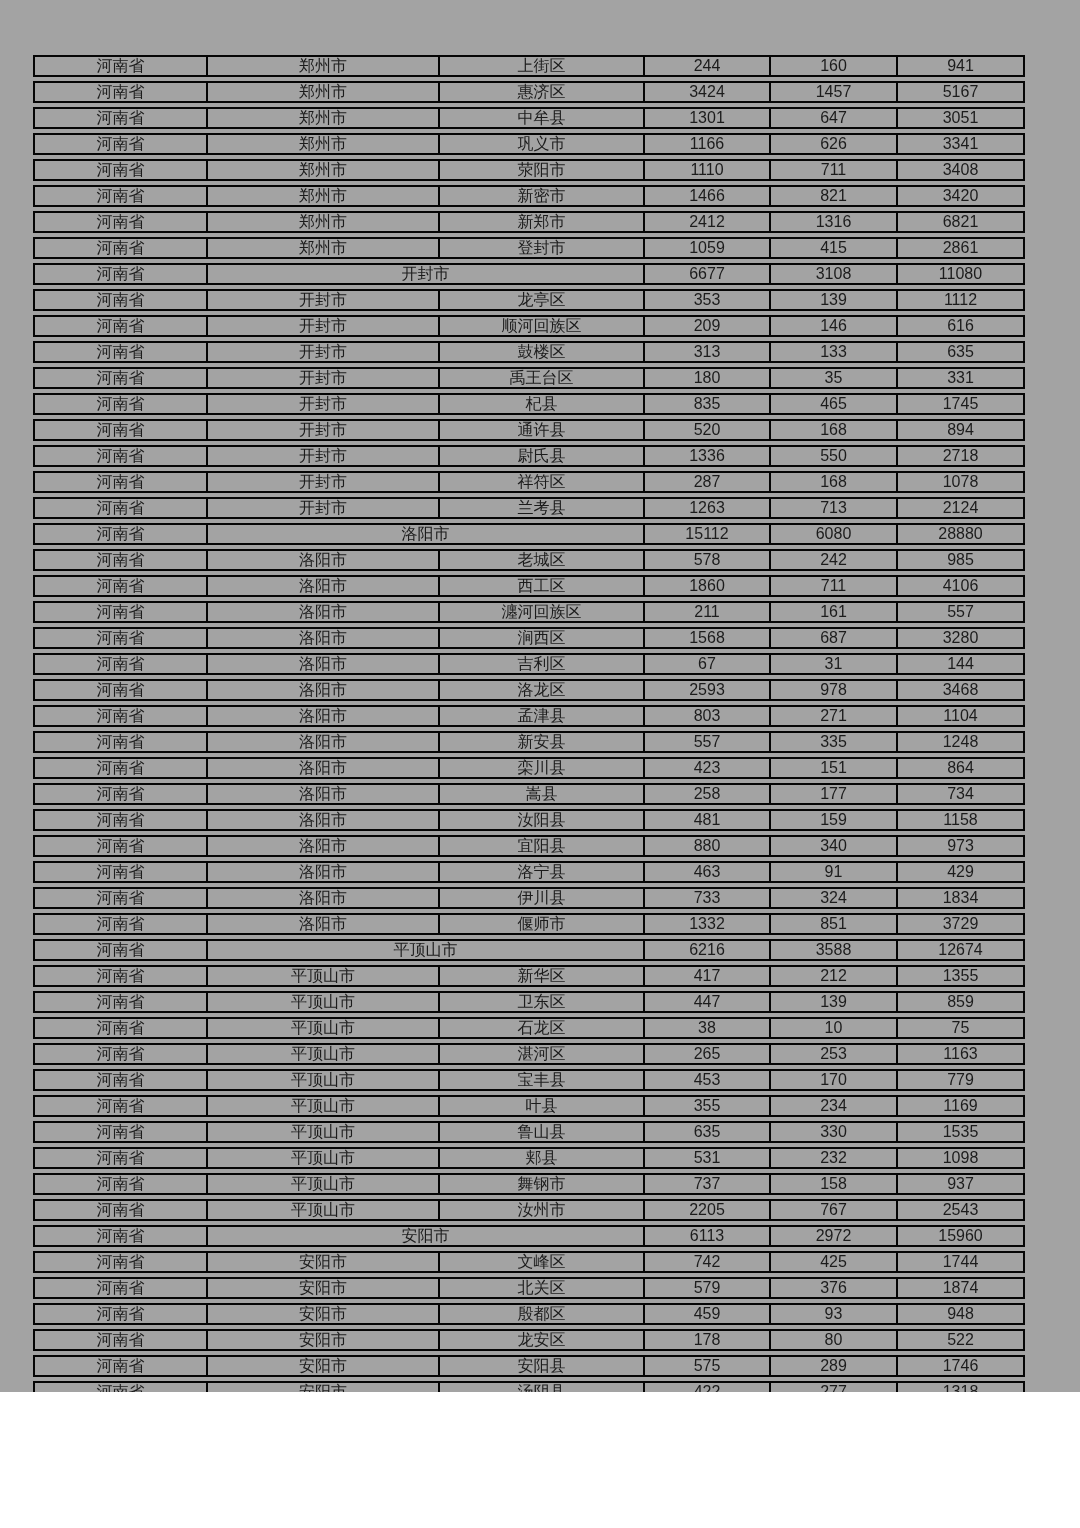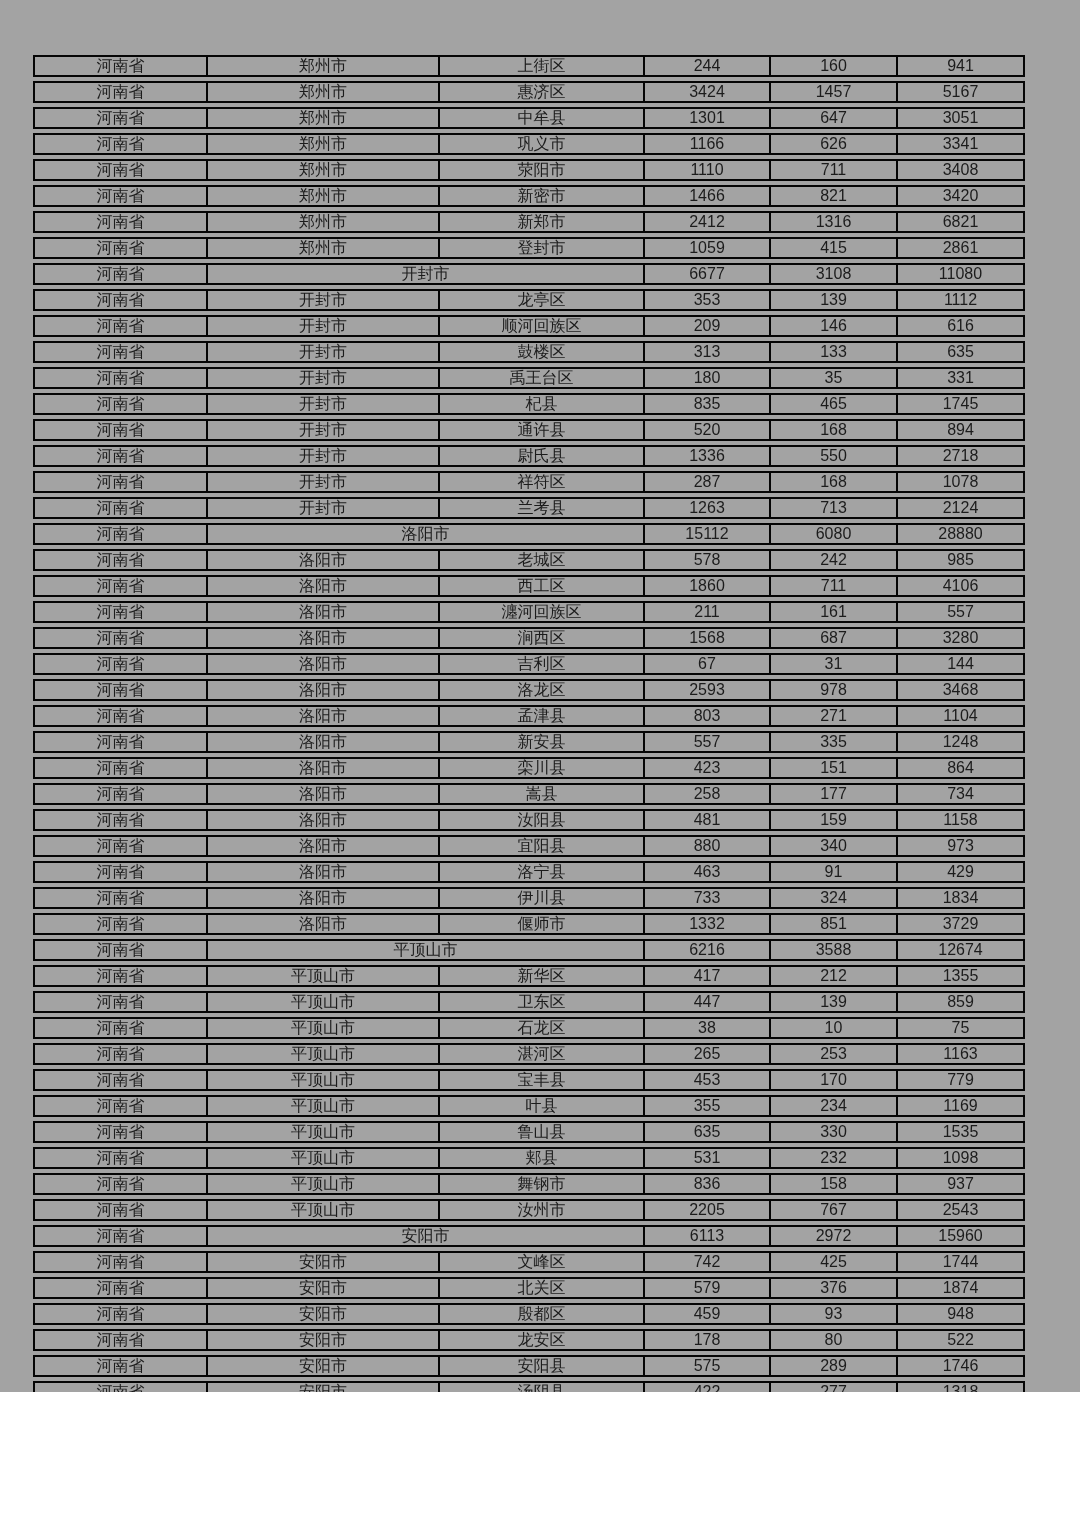--- a/index.html
+++ b/index.html
@@ -400,21 +400,21 @@
           <td>平顶山市</td>
           <td>郏县</td>
           <td>531</td>
           <td>232</td>
           <td>1098</td>
         </tr>
         <tr>
           <td>河南省</td>
           <td>平顶山市</td>
           <td>舞钢市</td>
-          <td>836</td>
+          <td>737</td>
           <td>158</td>
           <td>937</td>
         </tr>
         <tr>
           <td>河南省</td>
           <td>平顶山市</td>
           <td>汝州市</td>
           <td>2205</td>
           <td>767</td>
           <td>2543</td>

